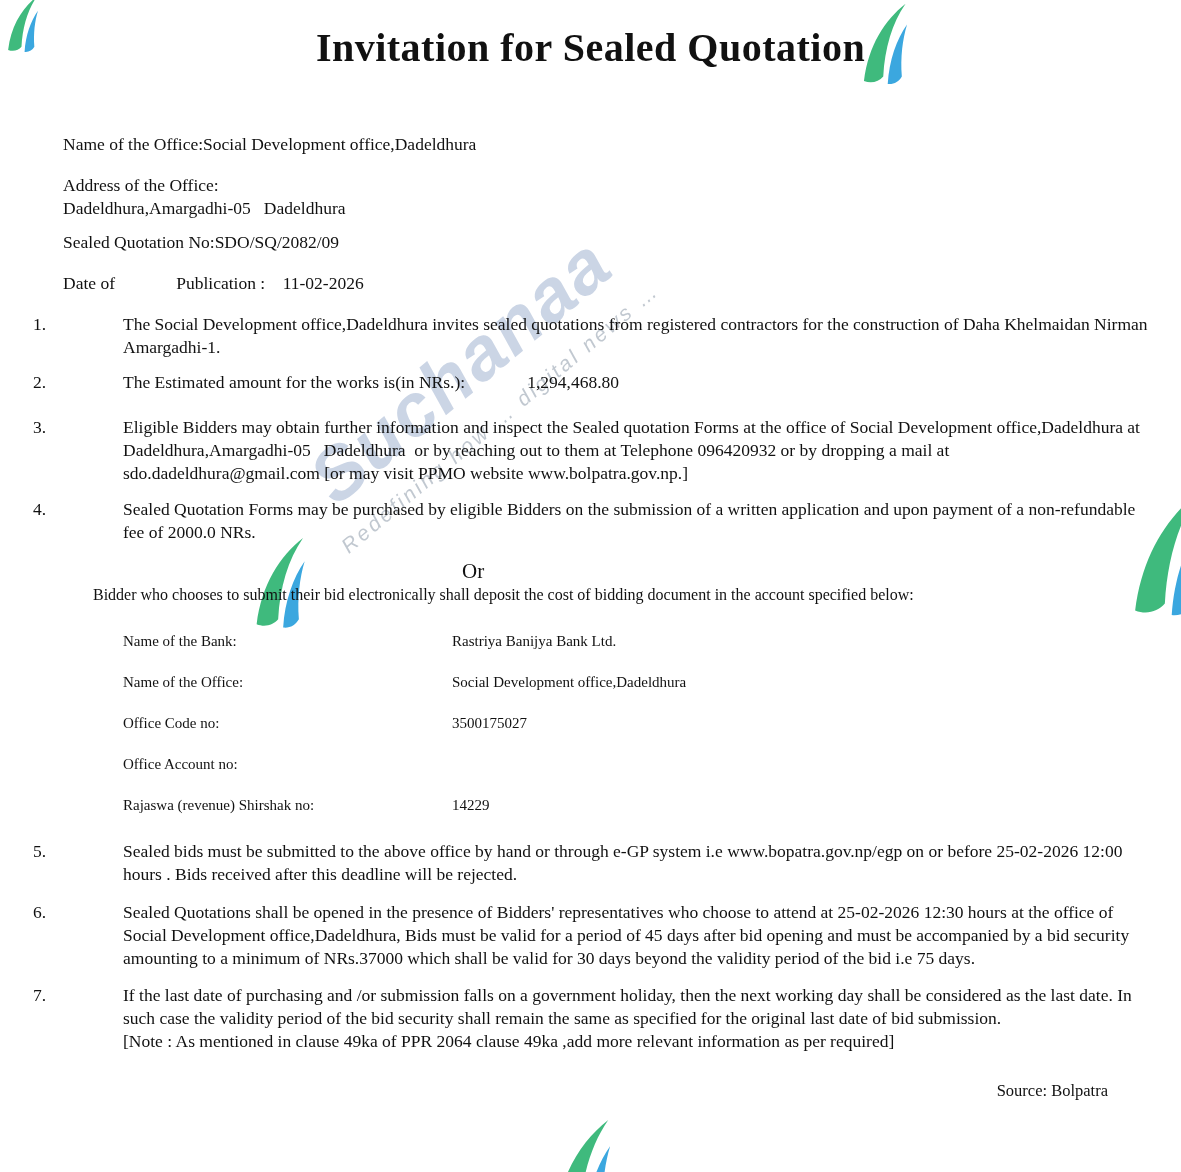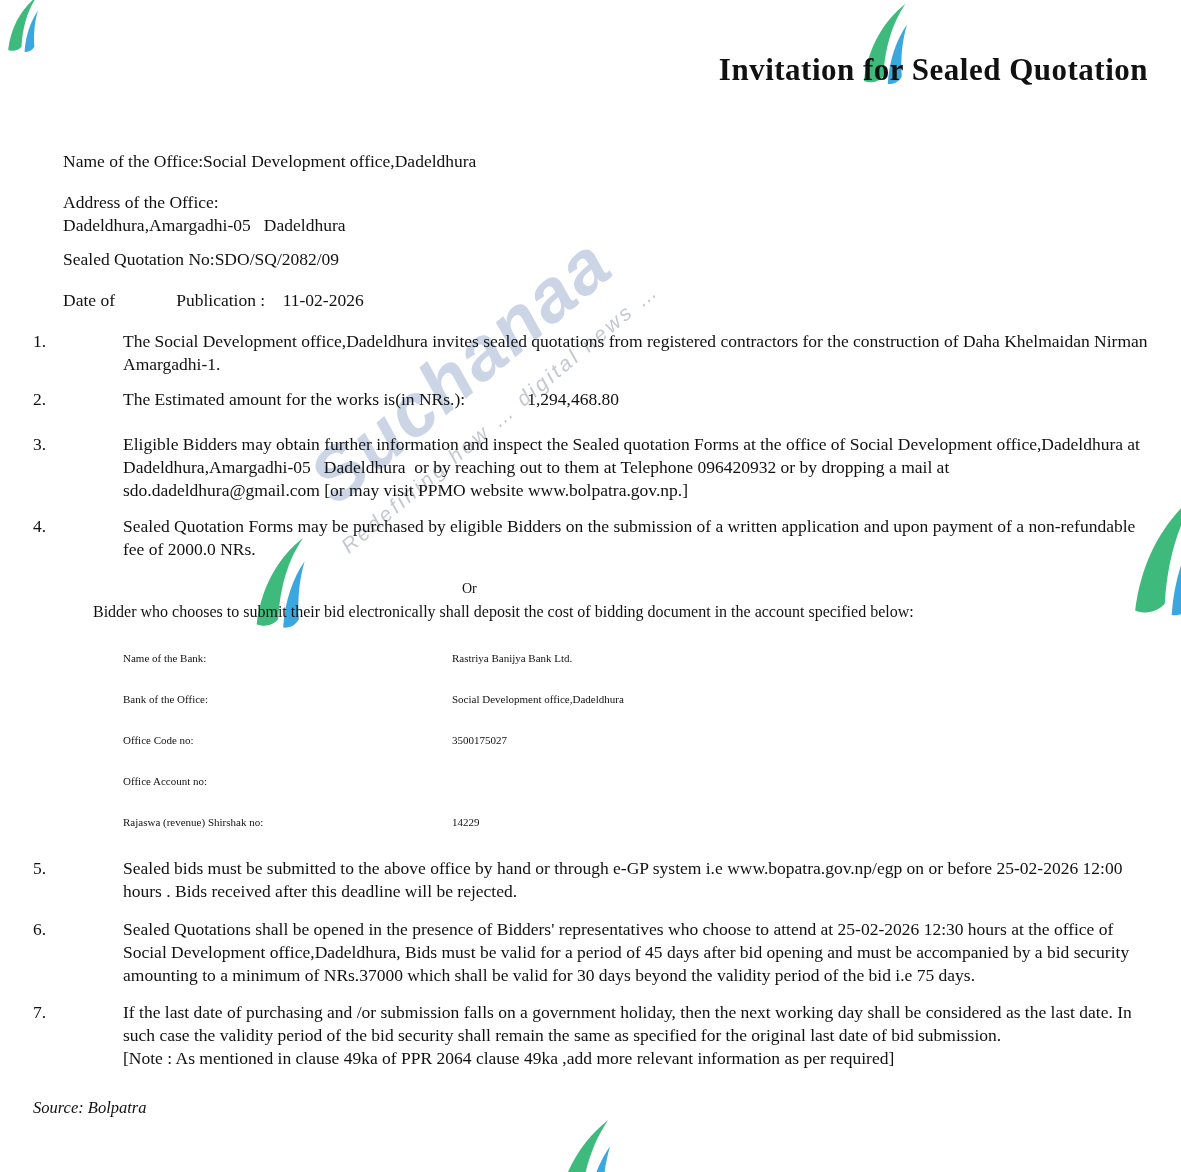--- a/index.html
+++ b/index.html
@@ -11,25 +11,24 @@
     height: 1172px;
     margin: 0 auto;
     background: #ffffff;
     overflow: hidden;
   }
   .content { position: relative; z-index: 1; padding: 0 33px; }
   .prew { white-space: pre-wrap; margin-left: 30px; }
 
   .title {
     padding-top: 24px;
-    font-size: 31px;
+    font-size: 40px;
     font-weight: bold;
-    text-align: right;
+    text-align: center;
     letter-spacing: 0.5px;
-    margin-top: 28px;
   }
 
   .line { font-size: 17.5px; line-height: 23px; }
   .office-line { margin-top: 62px; }
   .address-block { margin-top: 18px; }
   .quotation-line { margin-top: 11px; }
   .publication-line { margin-top: 18px; }
 
   .item {
     display: grid;
@@ -44,34 +43,33 @@
   .item-3 { margin-top: 22px; }
   .item-4 { margin-top: 13px; }
   .item-5 { margin-top: 5px; }
   .item-6 { margin-top: 15px; }
   .item-7 { margin-top: 14px; }
 
   .i2row { display: flex; align-items: flex-start; }
   .i2row .amount { margin-left: 62px; }
   .i2row .vatnote { margin-left: auto; position: relative; top: 6px; padding-right: 12px; }
 
-  .or-sep { margin-top: 16px; padding-left: 429px; font-size: 14px; line-height: 23px; }
+  .or-sep { margin-top: 16px; padding-left: 429px; font-size: 21px; line-height: 23px; }
 
   .intro { margin-left: 60px; font-size: 16px; line-height: 23px; }
 
   .bank { margin-top: 24px; margin-left: 60px; }
-  .brow { display: grid; grid-template-columns: 329px 1fr; height: 41px; font-size: 11px; line-height: 23px; }
+  .brow { display: grid; grid-template-columns: 329px 1fr; height: 41px; font-size: 15px; line-height: 23px; }
 
   .note-line { }
 
   .source {
     margin-top: 28px;
     padding-right: 40px;
-    text-align: left;
-    font-style: italic;
+    text-align: right;
     font-size: 16.5px;
   }
 
   
   .watermark {
     position: absolute;
     left: 150px;
     top: 272px;
     width: 640px;
     height: 220px;
@@ -181,21 +179,21 @@
     <div class="or-sep">Or</div>
 
     <div class="intro prew">Bidder who chooses to submit their bid electronically shall deposit the cost of bidding document in the account specified below:</div>
 
     <div class="bank">
       <div class="brow">
         <div class="blabel prew">Name of the Bank:</div>
         <div class="bvalue prew">Rastriya Banijya Bank Ltd.</div>
       </div>
       <div class="brow">
-        <div class="blabel prew">Bank of the Office:</div>
+        <div class="blabel prew">Name of the Office:</div>
         <div class="bvalue prew">Social Development office,Dadeldhura</div>
       </div>
       <div class="brow">
         <div class="blabel prew">Office Code no:</div>
         <div class="bvalue prew">3500175027</div>
       </div>
       <div class="brow">
         <div class="blabel prew">Office Account no:</div>
       </div>
       <div class="brow">

